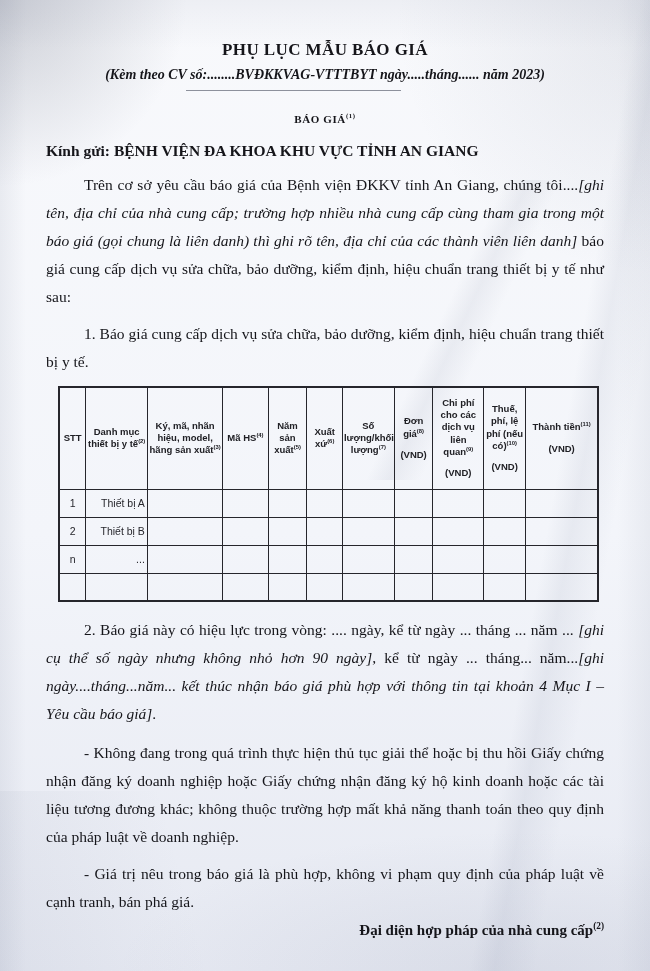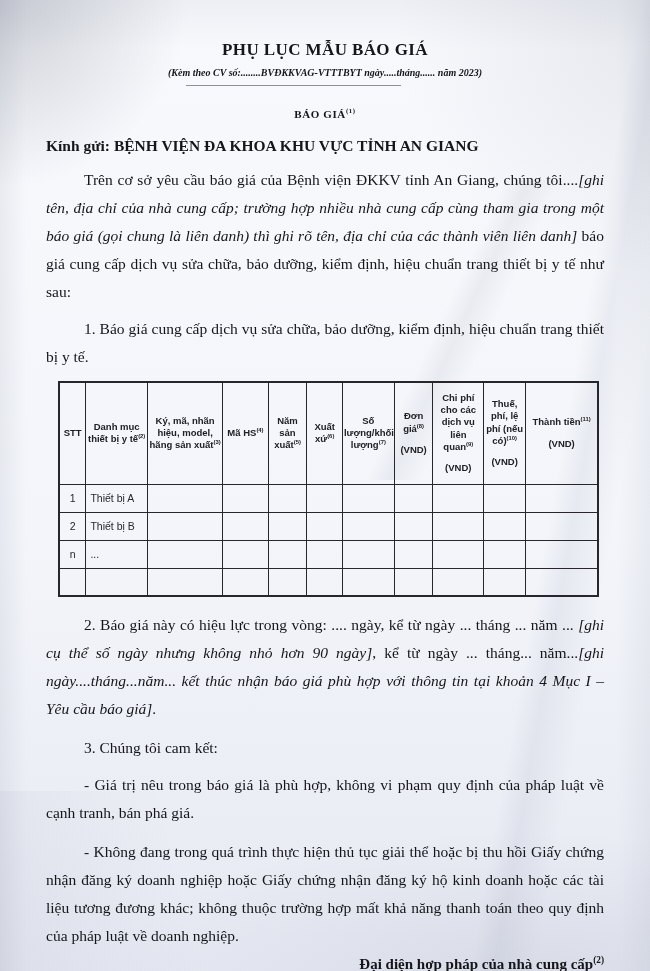--- a/index.html
+++ b/index.html
@@ -37,21 +37,21 @@
     position: relative;
     padding: 40px 46px 0 46px;
   }
 
   .title {
     font-size: 17px; font-weight: bold; text-align: center;
     letter-spacing: 0.4px;
   }
   .subtitle {
     margin-top: 7px;
-    font-size: 10px; font-weight: bold; font-style: italic;
+    font-size: 14px; font-weight: bold; font-style: italic;
     text-align: center;
   }
   .rule {
     width: 215px; height: 0;
     border-bottom: 1.2px solid #8d919c;
     margin: 7px auto 0 auto;
     transform: translateX(-32px);
   }
   .quote-heading {
     margin-top: 22px;
@@ -93,21 +93,21 @@
   th .unit { display: block; margin-top: 9px; }
   th .unit:empty { display: none; }
   tbody tr { height: 28px; }
   td {
     font-family: "Liberation Sans", "DejaVu Sans", sans-serif;
     font-size: 10.5px; color: #26262c;
     vertical-align: middle;
     padding: 0 2px;
   }
   td.c-stt { text-align: center; }
-  td.c-name { text-align: left; padding-left: 4px; }
+  td.c-name { text-align: right; padding-left: 4px; }
 
   .date-line {
     margin-top: 13px;
     font-size: 15.5px;
     text-align: right;
     padding-right: 18px;
   }
   .signer {
     margin-top: 6px;
     font-size: 15px; font-weight: bold;
@@ -217,22 +217,21 @@
             <td></td>
             <td></td>
             <td></td>
             <td></td>
         </tr>
       </tbody>
     </table>
 
     <p class="body-para" style="margin-top:14px"><span>2. Báo giá này có hiệu lực trong vòng: .... ngày, kể từ ngày ... tháng ... năm ... </span><span class="it">[ghi cụ thể số ngày nhưng không nhỏ hơn 90 ngày]</span><span>, kể từ ngày ... tháng... năm...</span><span class="it">[ghi ngày....tháng...năm... kết thúc nhận báo giá phù hợp với thông tin tại khoản 4 Mục I – Yêu cầu báo giá]</span><span>.</span></p>
 
-    <p class="body-para">3. Chúng tôi cam kết:</p>
-
+
+    <p class="body-para">- Không đang trong quá trình thực hiện thủ tục giải thể hoặc bị thu hồi Giấy chứng nhận đăng ký doanh nghiệp hoặc Giấy chứng nhận đăng ký hộ kinh doanh hoặc các tài liệu tương đương khác; không thuộc trường hợp mất khả năng thanh toán theo quy định của pháp luật về doanh nghiệp.</p>
     <p class="body-para tight">- Giá trị nêu trong báo giá là phù hợp, không vi phạm quy định của pháp luật về cạnh tranh, bán phá giá.</p>
-    <p class="body-para">- Không đang trong quá trình thực hiện thủ tục giải thể hoặc bị thu hồi Giấy chứng nhận đăng ký doanh nghiệp hoặc Giấy chứng nhận đăng ký hộ kinh doanh hoặc các tài liệu tương đương khác; không thuộc trường hợp mất khả năng thanh toán theo quy định của pháp luật về doanh nghiệp.</p>
 
 
     <div class="signer"><span>Đại diện hợp pháp của nhà cung cấp</span><sup>(2)</sup></div>
 
   </div>
 </div>
 
 </body></html>

